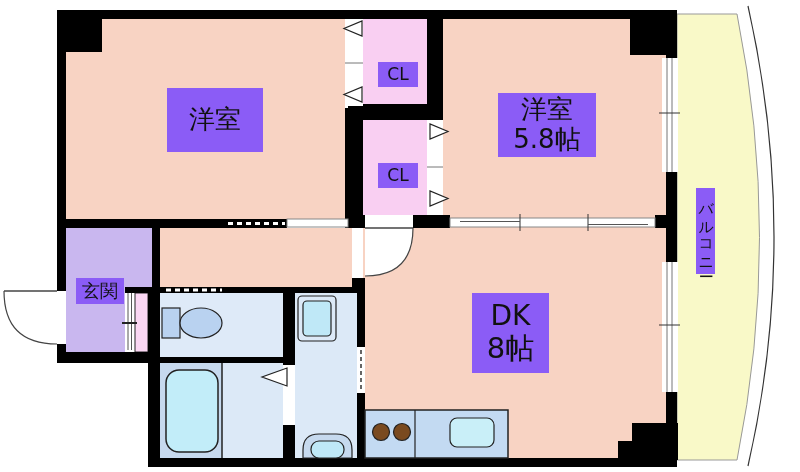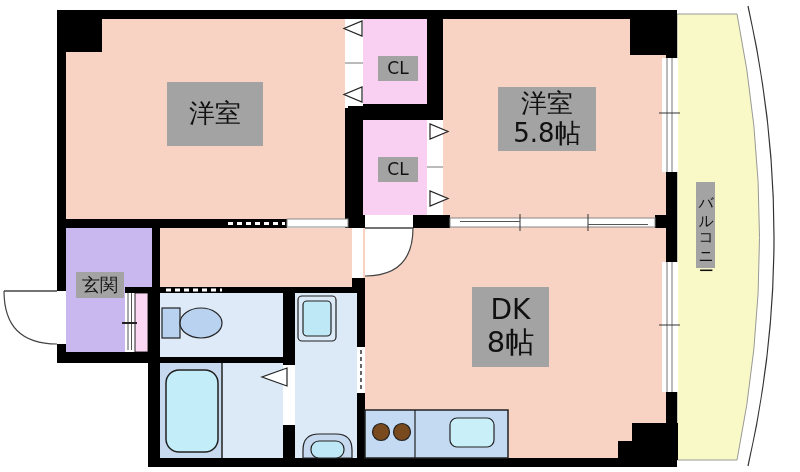--- a/index.html
+++ b/index.html
@@ -1,21 +1,21 @@
 <!DOCTYPE html>
 <html><head>
 <meta charset="utf-8">
 <style>
   html,body{margin:0;padding:0;background:#fff;}
   .plan{position:relative;width:800px;height:472px;background:#fff;overflow:hidden;
         font-family:"DejaVu Sans","Liberation Sans",sans-serif;}
   .plan svg{position:absolute;left:0;top:0;}
-  .lbl{position:absolute;background:#a3a3a3;color:#111;display:flex;flex-direction:column;
+  .lbl{position:absolute;background:#8b5cf6;color:#111;display:flex;flex-direction:column;
        align-items:center;justify-content:center;text-align:center;line-height:1.15;
-       white-space:nowrap;}
+       white-space:nowrap;margin-top:6px;}
   .lbl .nm{display:block;}
   .room-lbl{font-size:26px;align-items:center;}
   .cl-lbl{font-size:17px;width:40px;height:25px;}
   .genkan-lbl{font-size:18px;width:48px;height:26px;text-align:right;}
   .dk-lbl .nm1{font-size:28px;}
   .dk-lbl .nm2{font-size:29px;}
   .v-lbl{writing-mode:vertical-rl;text-orientation:upright;font-size:15px;
          letter-spacing:2px;padding:4px 1px;}
 </style>
 </head>

